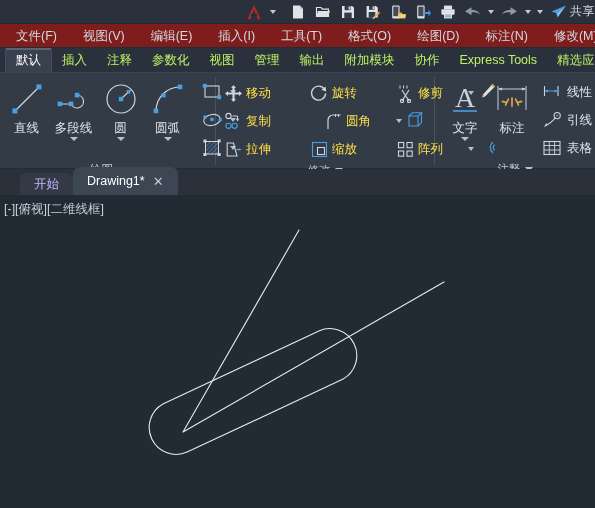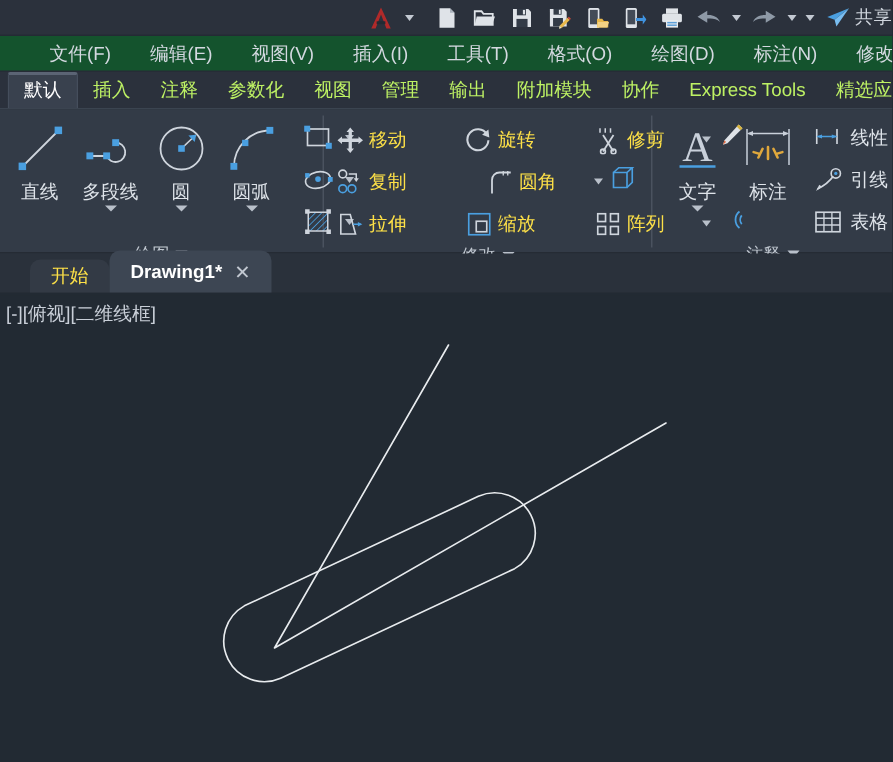--- a/index.html
+++ b/index.html
@@ -32,22 +32,22 @@
     width:25px; height:24px; display:flex; align-items:center; justify-content:center;
   }
   .qat-sep { width:6px; }
   .share {
     display:flex; align-items:center; gap:3px; margin-left:4px;
   }
   .share-label { color:#cfd5dd; font-size:12px; letter-spacing:.5px; }
 
   
   .menubar {
-    height:24px; background:#14532d;
-    display:flex; align-items:center; padding-left:20px;
+    height:24px; background:#7f1d1d;
+    display:flex; align-items:center; padding-left:3px;
     font-size:12.5px; color:#d4d9e0;
     border-bottom:1px solid #262c36;
     overflow:hidden;
   }
   .menubar .mi { padding:0 13px; white-space:nowrap; line-height:24px; }
 
   
   .ribbon-tabs {
     height:25px; background:#2b313c;
     display:flex; align-items:flex-end; padding-left:5px;
@@ -127,26 +127,26 @@
   .annrow .sic { width:30px; display:flex; align-items:center; justify-content:center; }
   .annrow .lb { font-size:12.5px; color:#dfe4ea; white-space:nowrap; }
 
   
   .doctabs {
     height:26px; background:#2a313b; display:flex; align-items:flex-end;
     padding-left:20px; position:relative;
   }
   .dtab {
     height:22px; display:flex; align-items:center; gap:8px;
-    padding:0 14px; font-size:12.5px; color:#fde047;
+    padding:0 14px; font-size:12.5px; color:#c4b5fd;
     background:#333a45; border-radius:7px 7px 0 0;
     position:relative;
   }
   .dtab.active {
-    background:#3d4653; color:#ffffff; font-weight:bold; height:28px;justify-content:center;
+    background:#3d4653; color:#ffffff; font-weight:normal; height:28px;justify-content:center;
   }
   .dtab .xc { font-size:13px; color:#c2c8d1; line-height:1; }
 
   
   .canvas {
     position:absolute; left:0; right:0; top:197px; bottom:0;
     background:#222a33; overflow:hidden;
   }
   .vplabel {
     position:absolute; left:4px; top:4px;
@@ -244,22 +244,22 @@
       <svg width="17" height="15" viewBox="0 0 17 15">
         <path d="M16 1.5 L1.5 7.4 L6.4 9.2 Z" fill="#4a9fe0"></path>
         <path d="M16 1.5 L6.4 9.2 L7.6 13.6 Z" fill="#79bdf0"></path>
       </svg>
       <span class="share-label">共享</span>
     </div>
   </div>
 
   <div class="menubar">
     <div class="mi">文件(F)</div>
+    <div class="mi">视图(V)</div>
     <div class="mi">编辑(E)</div>
-    <div class="mi">视图(V)</div>
     <div class="mi">插入(I)</div>
     <div class="mi">工具(T)</div>
     <div class="mi">格式(O)</div>
     <div class="mi">绘图(D)</div>
     <div class="mi">标注(N)</div>
     <div class="mi">修改(M)</div>
 
   </div>
 
   <div class="ribbon-tabs">

